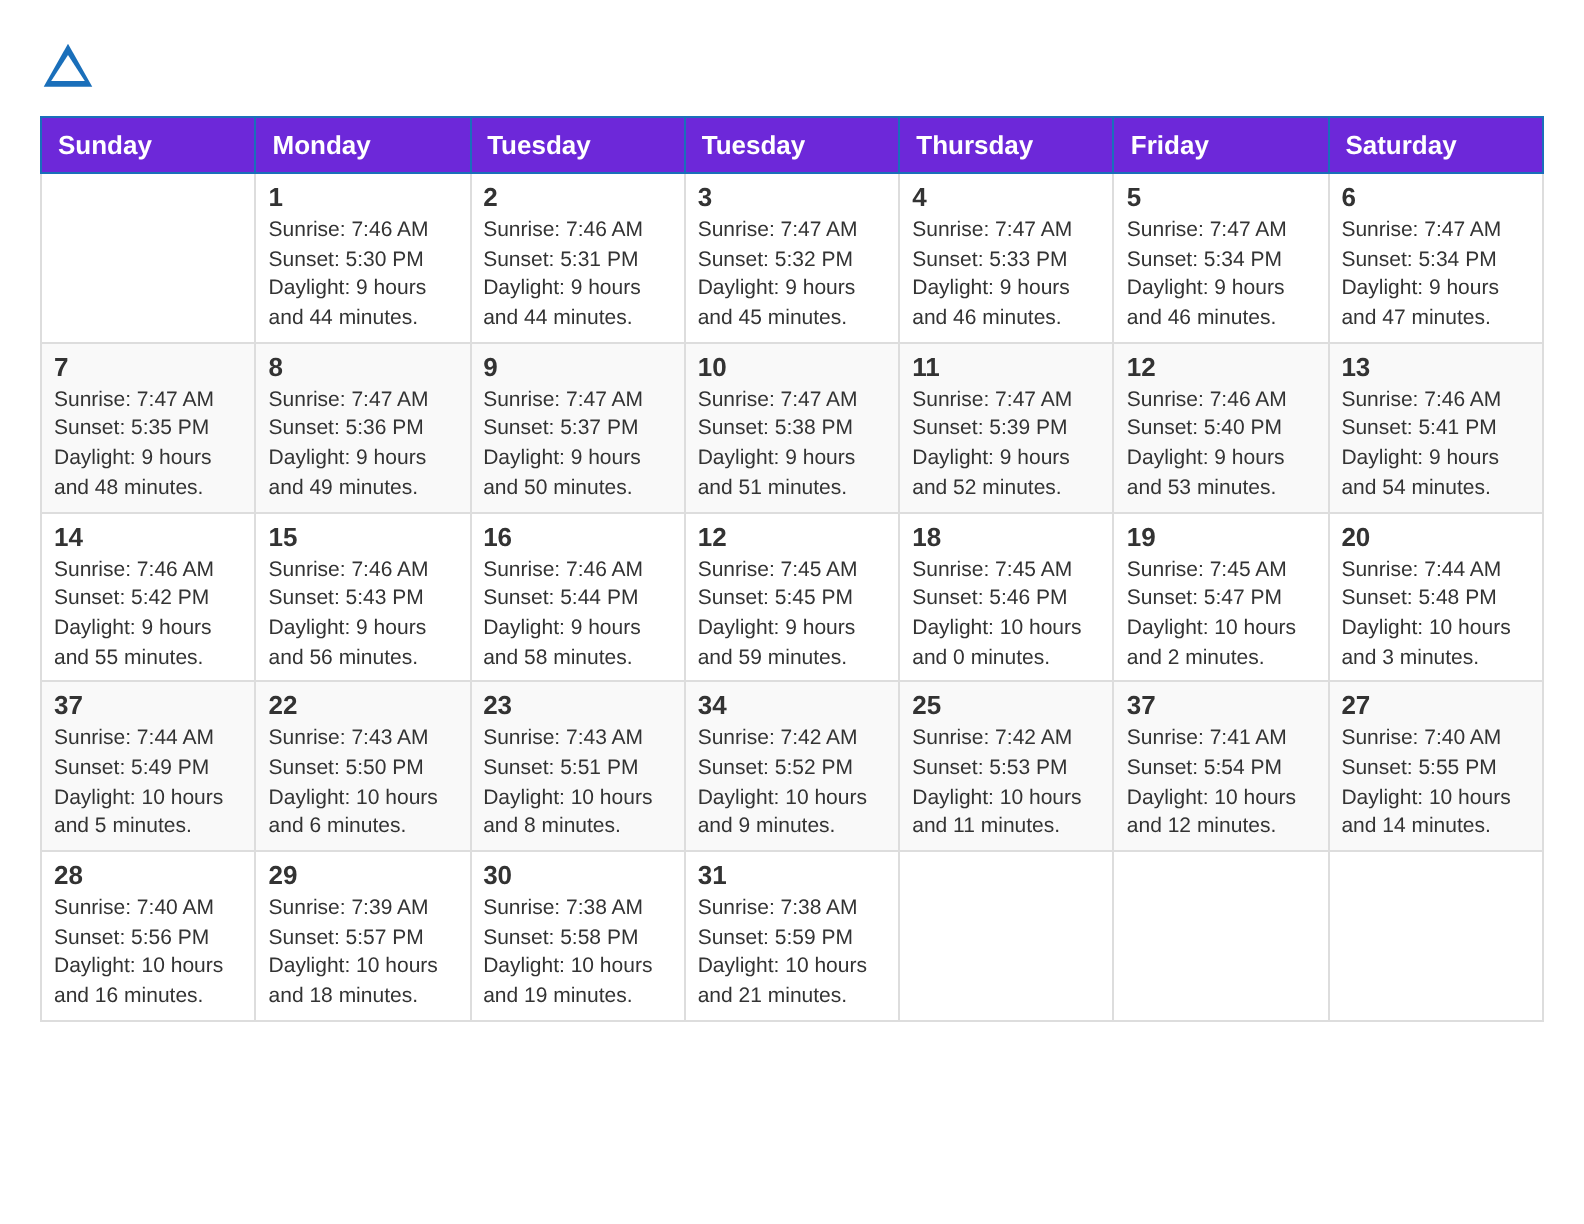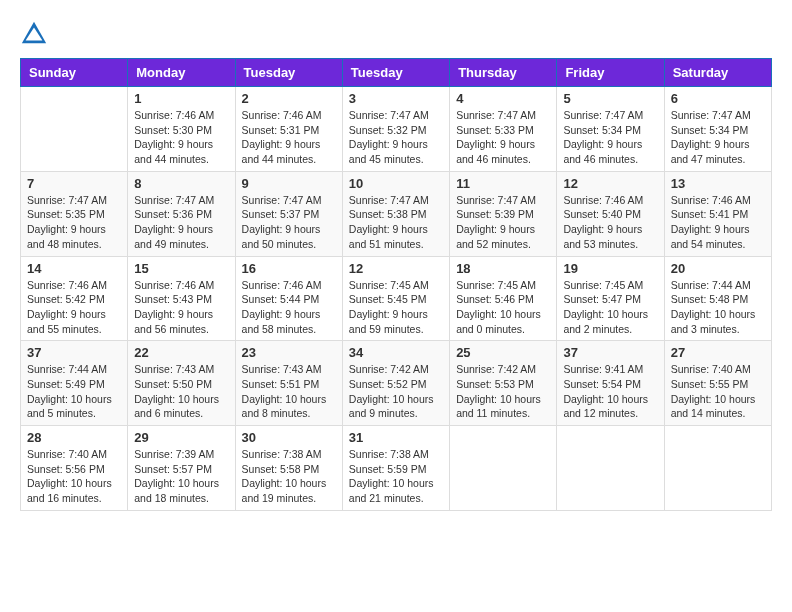--- a/index.html
+++ b/index.html
@@ -304,21 +304,21 @@
         </td>
         <td>
           <span class="day-number">25</span>
           <div class="day-info" style="white-space: pre-line;">Sunrise: 7:42 AM
 Sunset: 5:53 PM
 Daylight: 10 hours
 and 11 minutes.</div>
         </td>
         <td>
           <span class="day-number">37</span>
-          <div class="day-info" style="white-space: pre-line;">Sunrise: 9:41 AM
+          <div class="day-info" style="white-space: pre-line;">Sunrise: 7:41 AM
 Sunset: 5:54 PM
 Daylight: 10 hours
 and 12 minutes.</div>
         </td>
         <td>
           <span class="day-number">27</span>
           <div class="day-info" style="white-space: pre-line;">Sunrise: 7:40 AM
 Sunset: 5:55 PM
 Daylight: 10 hours
 and 14 minutes.</div>

